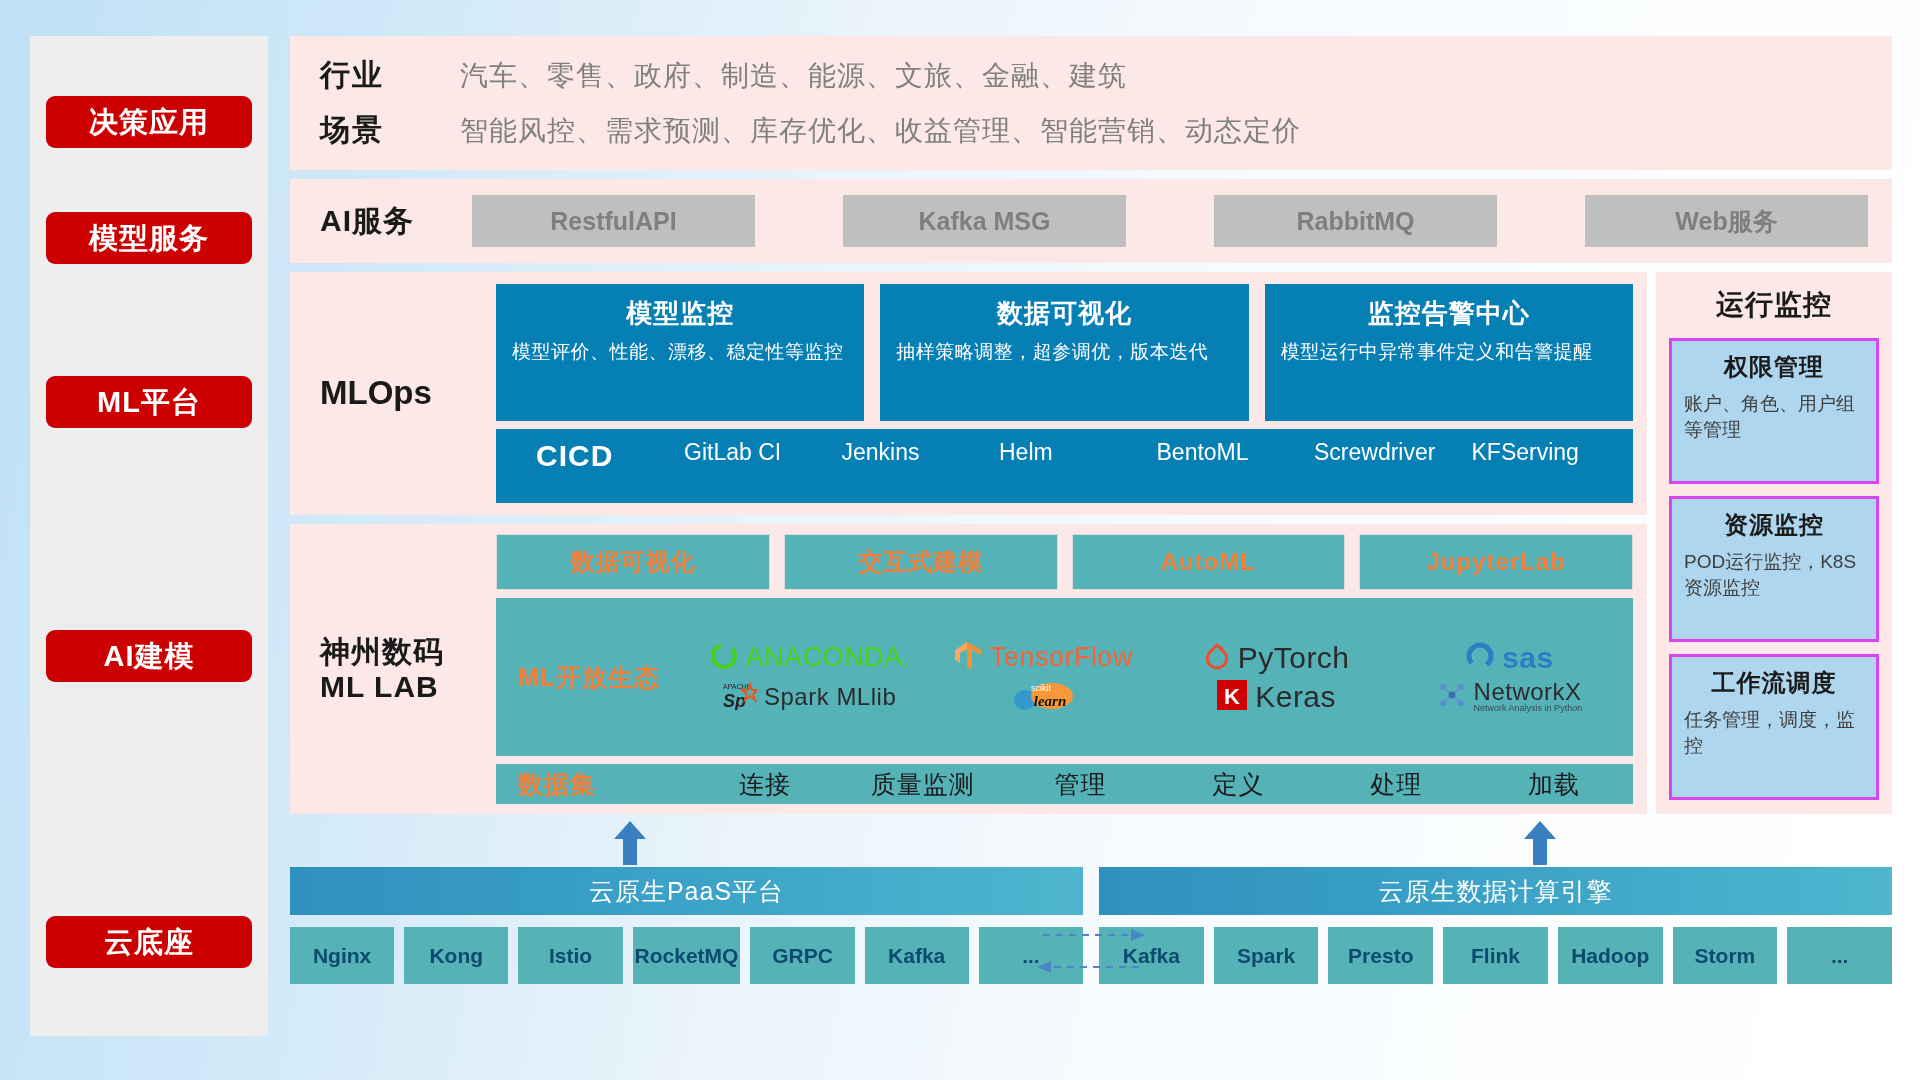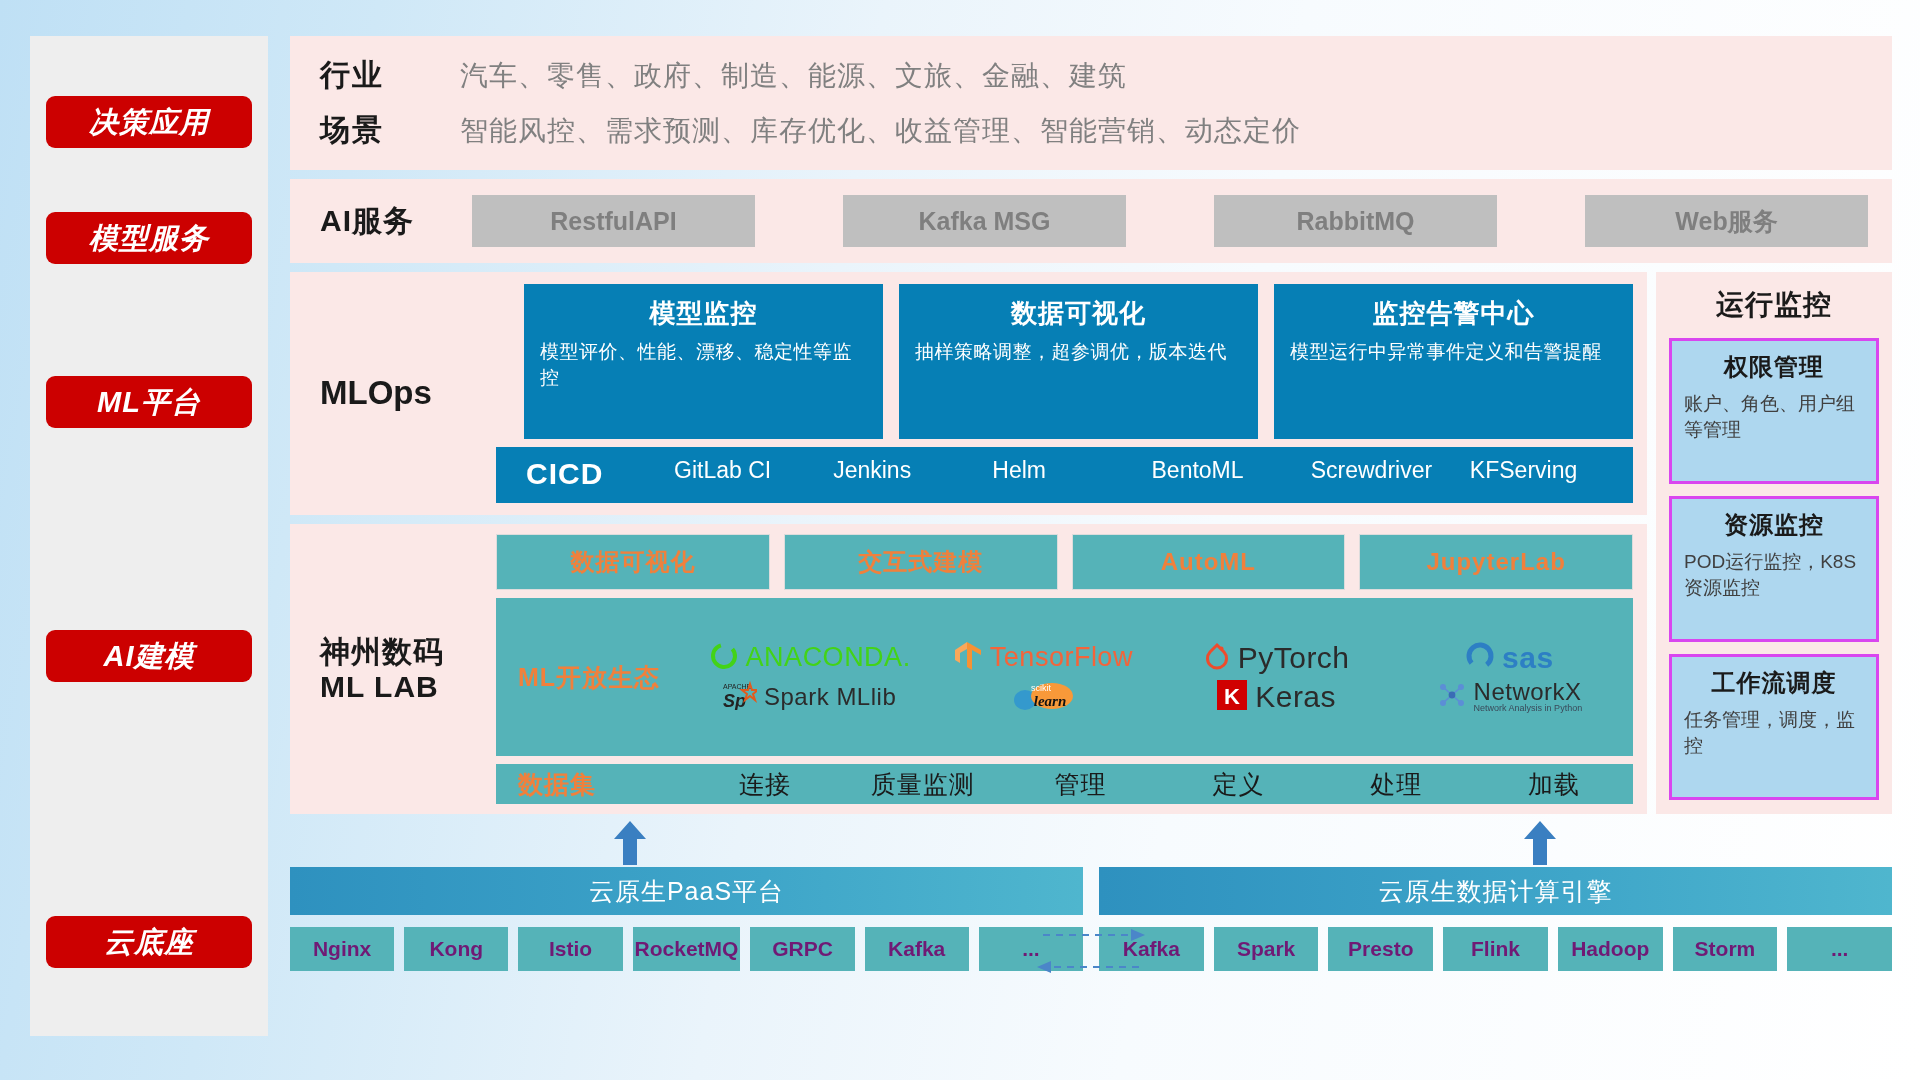--- a/index.html
+++ b/index.html
@@ -37,21 +37,20 @@
     background: #cc0000;
     border-radius: 9px;
     color: #ffffff;
     font-size: 29px;
     font-weight: bold;
     letter-spacing: 1px;
     display: flex;
     align-items: center;
     justify-content: center;
     line-height: 1;
-    font-style: italic;
   }
 
   
   .stack {
     flex: 1;
     display: flex;
     flex-direction: column;
     gap: 9px;
   }
 
@@ -147,21 +146,20 @@
     flex: 1;
     display: flex;
     flex-direction: column;
     gap: 8px;
     height: 100%;
   }
   .mlops-cards {
     display: flex;
     gap: 16px;
     flex: 1;
-    margin-left: 28px;
   }
   .mlops-card {
     flex: 1;
     background: #067fb5;
     padding: 12px 16px 10px;
     display: flex;
     flex-direction: column;
     gap: 8px;
   }
   .mlops-card-title {
@@ -172,24 +170,24 @@
     letter-spacing: 1px;
   }
   .mlops-card-desc {
     font-size: 19px;
     color: #ffffff;
     line-height: 1.35;
     letter-spacing: 0.5px;
   }
   .cicd-row {
     background: #067fb5;
-    height: 56px;
+    height: 74px;
     display: flex;
     align-items: flex-start;
-    padding: 10px 10px 0 30px;
+    padding: 10px 10px 0 40px;
     gap: 6px;
     overflow: hidden;
   }
   .cicd-lead {
     font-size: 30px;
     font-weight: bold;
     color: #ffffff;
     width: 142px;
     flex: none;
     letter-spacing: 1px;
@@ -363,23 +361,23 @@
     align-items: center;
     justify-content: center;
     letter-spacing: 1px;
   }
   .cloud-chips {
     display: flex;
     gap: 10px;
   }
   .cloud-chip {
     flex: 1;
-    height: 44px;
+    height: 57px;
     background: #55b3b8;
-    color: #701a75;
+    color: #0c4a6e;
     font-size: 21px;
     font-weight: bold;
     display: flex;
     align-items: center;
     justify-content: center;
     text-align: left;
     line-height: 1.1;
     padding: 2px;
   }
 

